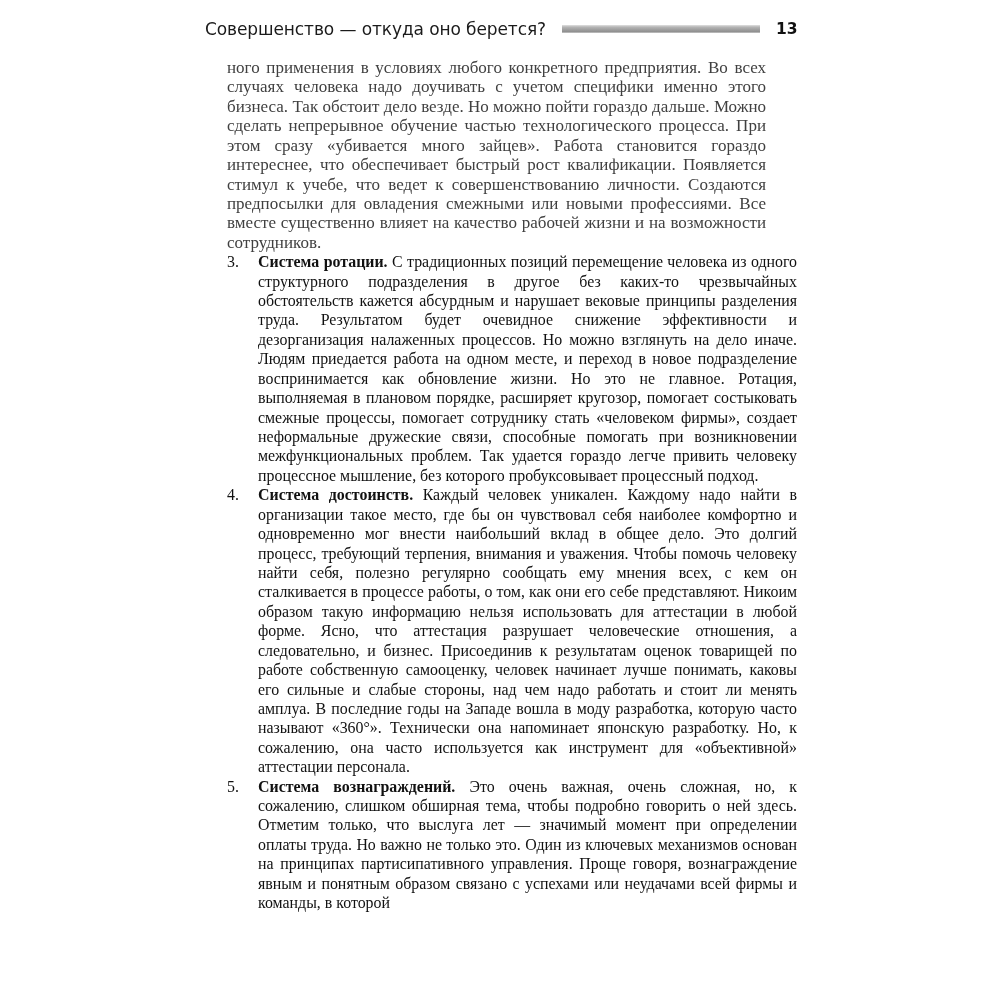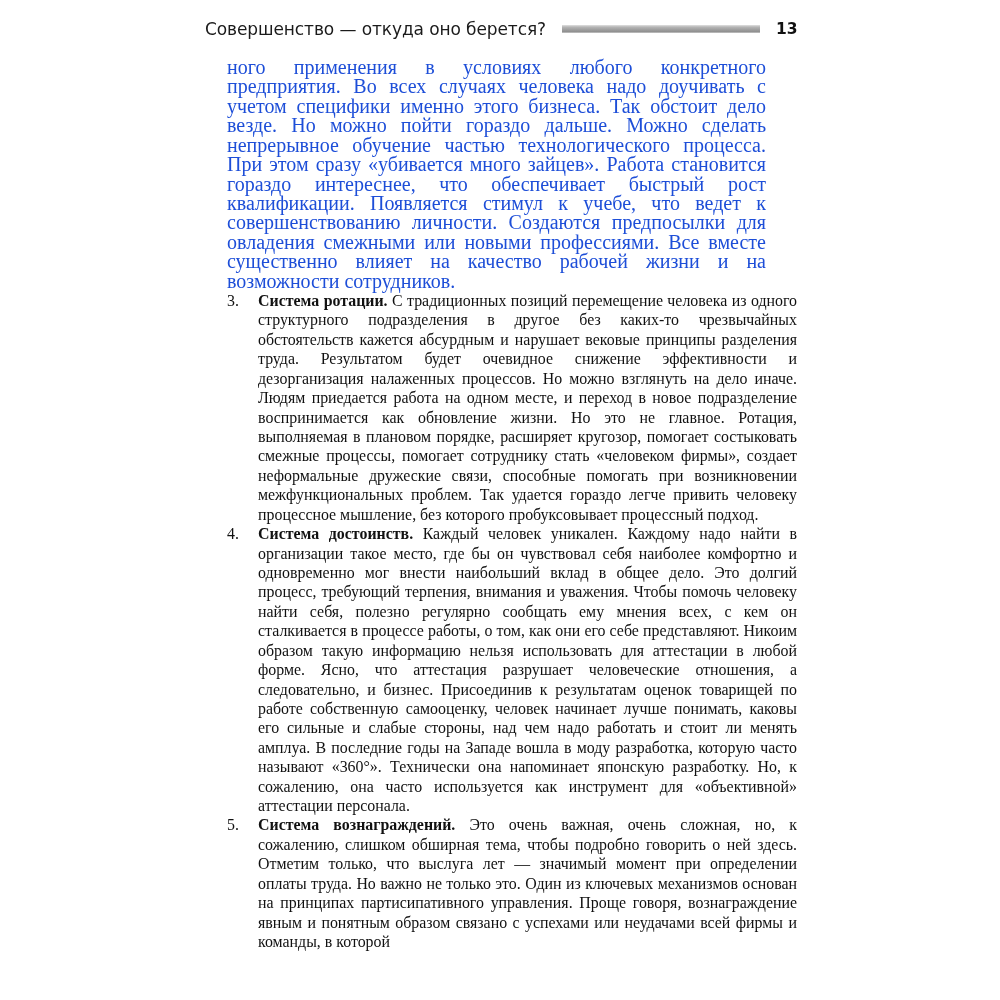--- a/index.html
+++ b/index.html
@@ -75,26 +75,26 @@
   .column {
     position: absolute;
     left: 227px;
     top: 58px;
     width: 570px;
   }
 
   p.para {
     margin: 0;
     padding: 0;
-    font-size: 20px;
+    font-size: 17px;
     line-height: 19.42px;
     text-align: justify;
     text-justify: inter-word;
     hyphens: manual;
-    color: #1d4ed8;
+    color: #404040;
   }
 
   
   .para-cont {
     margin-left: 31px;
     width: 539px;
   }
 
   
   ol.numlist {

